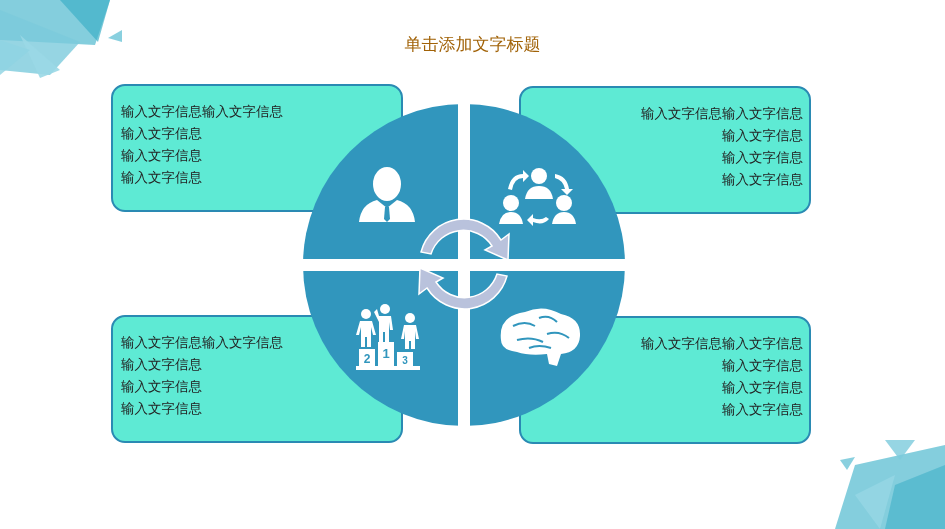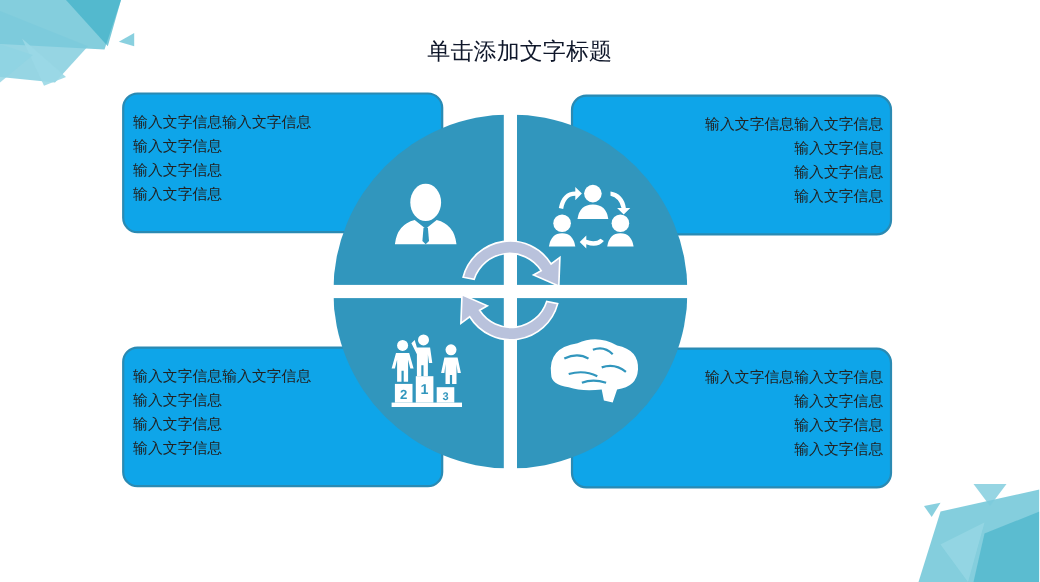--- a/index.html
+++ b/index.html
@@ -1,20 +1,20 @@
 <!DOCTYPE html>
 <html><head>
 <meta charset="utf-8">
 <style>
   html, body { margin:0; padding:0; }
   body { width:945px; height:529px; position:relative; overflow:hidden; background:#ffffff;
          font-family:"DejaVu Sans", "Liberation Sans", sans-serif; color:#222; }
   .deco { position:absolute; }
-  .title { position:absolute; left:0; width:945px; top:33px; text-align:center; font-size:21px; color:#0f172a; }
-  .box { position:absolute; width:292px; height:128px; border:2px solid #2a8ab3; border-radius:14px; background:#0ea5e9; box-sizing:border-box; }
+  .title { position:absolute; left:0; width:945px; top:33px; text-align:center; font-size:17px; color:#a16207; }
+  .box { position:absolute; width:292px; height:128px; border:2px solid #2a8ab3; border-radius:14px; background:#5eead4; box-sizing:border-box; }
   .box .lines { position:absolute; top:14px; font-size:13.5px; line-height:22px; white-space:nowrap; }
   .box.left .lines { left:8px; text-align:left; }
   .box.right .lines { right:6px; text-align:right; }
   .circle-wrap { position:absolute; left:303px; top:104px; width:322px; height:322px; }
   .line-text { display:block; }
 </style>
 </head>
 <body>
 
 <svg class="deco" style="left:0;top:0" width="130" height="80" viewBox="0 0 130 80">

